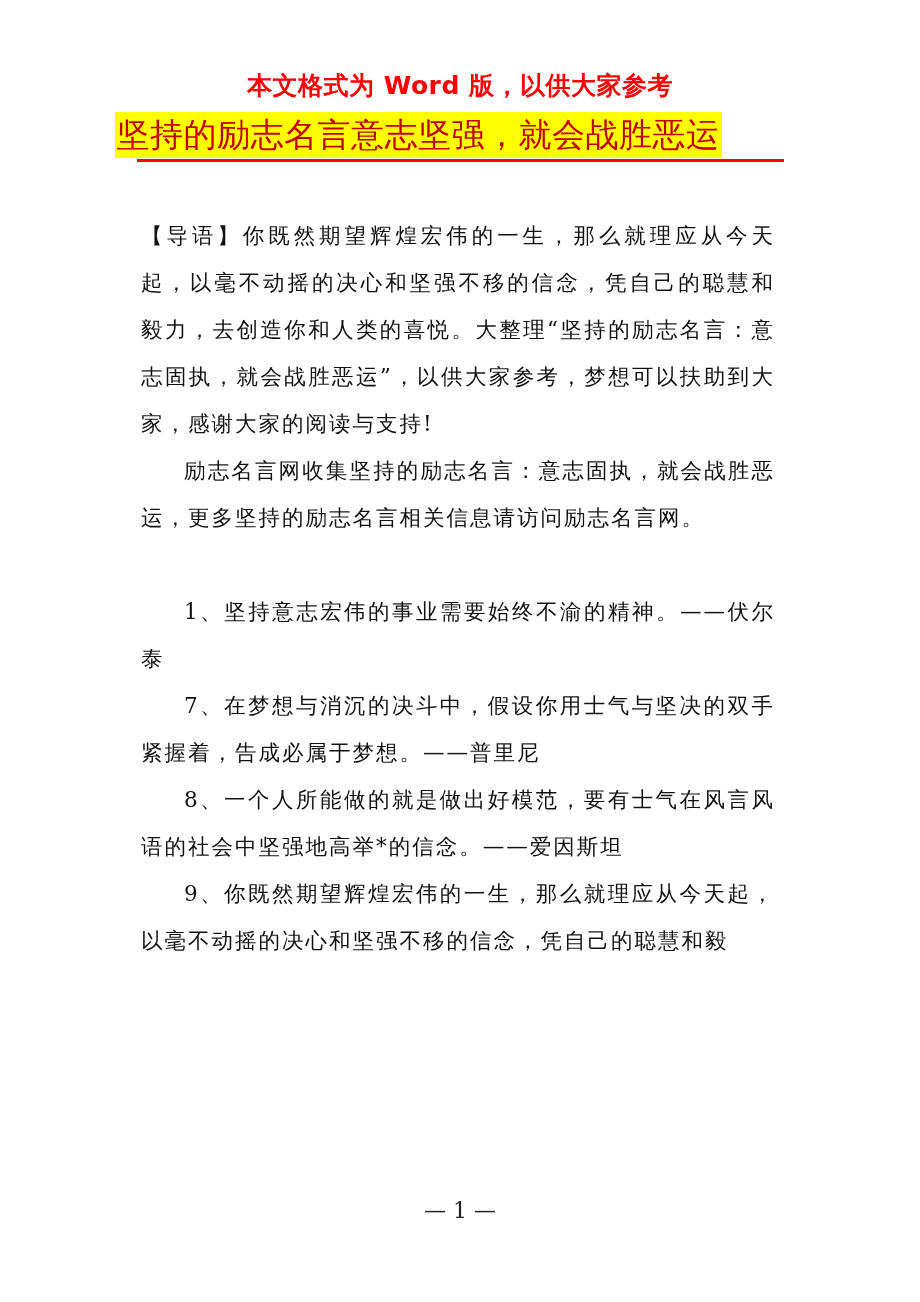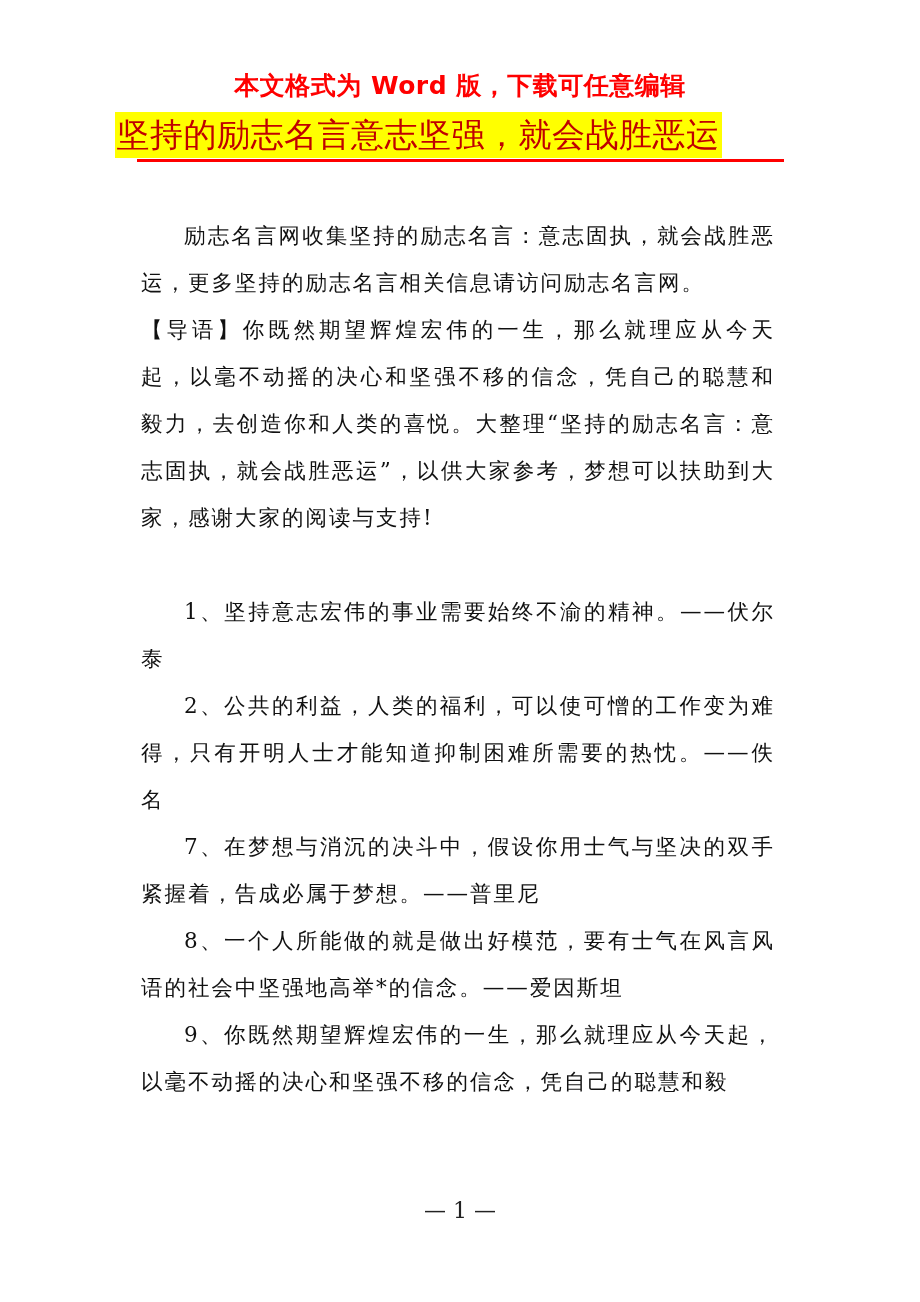--- a/index.html
+++ b/index.html
@@ -84,34 +84,33 @@
       font-size: 22px;
       line-height: 30px;
       color: #222;
     }
   </style>
 </head>
 <body>
 
 <div class="page">
 
-  <div class="notice">本文格式为 Word 版，下载可任意编辑</div>
+  <div class="notice">本文格式为 Word 版，以供大家参考</div>
 
   <div class="title-wrap">
     <span class="title">坚持的励志名言意志坚强，就会战胜恶运</span>
   </div>
 
   <div class="rule"></div>
 
   <div class="body-text">
+    <p class="para noindent">【导语】你既然期望辉煌宏伟的一生，那么就理应从今天起，以毫不动摇的决心和坚强不移的信念，凭自己的聪慧和毅力，去创造你和人类的喜悦。大整理“坚持的励志名言：意志固执，就会战胜恶运”，以供大家参考，梦想可以扶助到大家，感谢大家的阅读与支持!</p>
     <p class="para">励志名言网收集坚持的励志名言：意志固执，就会战胜恶运，更多坚持的励志名言相关信息请访问励志名言网。</p>
-    <p class="para noindent">【导语】你既然期望辉煌宏伟的一生，那么就理应从今天起，以毫不动摇的决心和坚强不移的信念，凭自己的聪慧和毅力，去创造你和人类的喜悦。大整理“坚持的励志名言：意志固执，就会战胜恶运”，以供大家参考，梦想可以扶助到大家，感谢大家的阅读与支持!</p>
     <div class="spacer"></div>
     <p class="para">1、坚持意志宏伟的事业需要始终不渝的精神。——伏尔泰</p>
-    <p class="para">2、公共的利益，人类的福利，可以使可憎的工作变为难得，只有开明人士才能知道抑制困难所需要的热忱。——佚名</p>
     <p class="para">7、在梦想与消沉的决斗中，假设你用士气与坚决的双手紧握着，告成必属于梦想。——普里尼</p>
     <p class="para">8、一个人所能做的就是做出好模范，要有士气在风言风语的社会中坚强地高举*的信念。——爱因斯坦</p>
     <p class="para">9、你既然期望辉煌宏伟的一生，那么就理应从今天起，以毫不动摇的决心和坚强不移的信念，凭自己的聪慧和毅</p>
   </div>
 
   <div class="footer">— 1 —</div>
 
 </div>
 
 </body></html>

